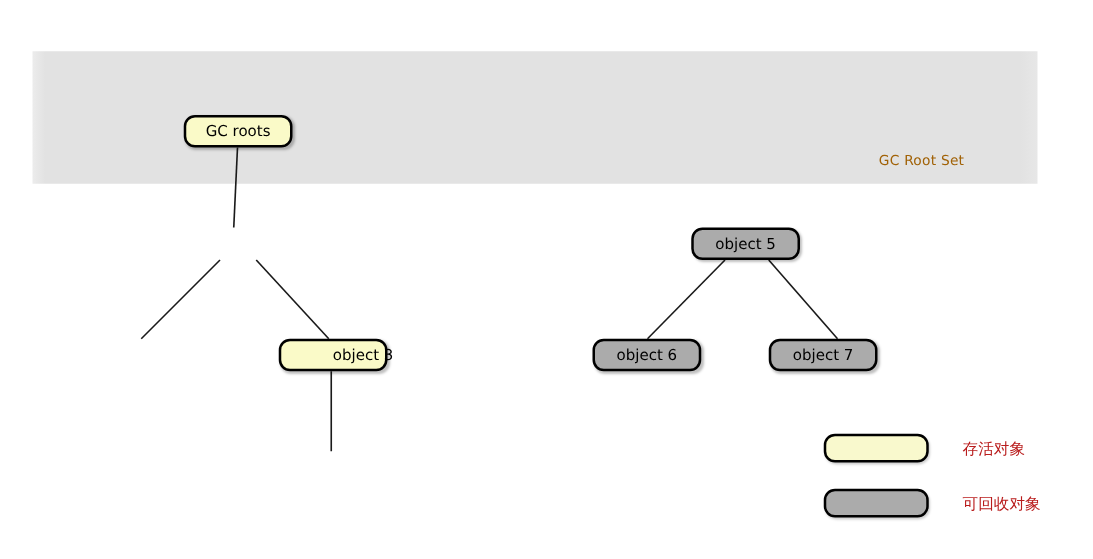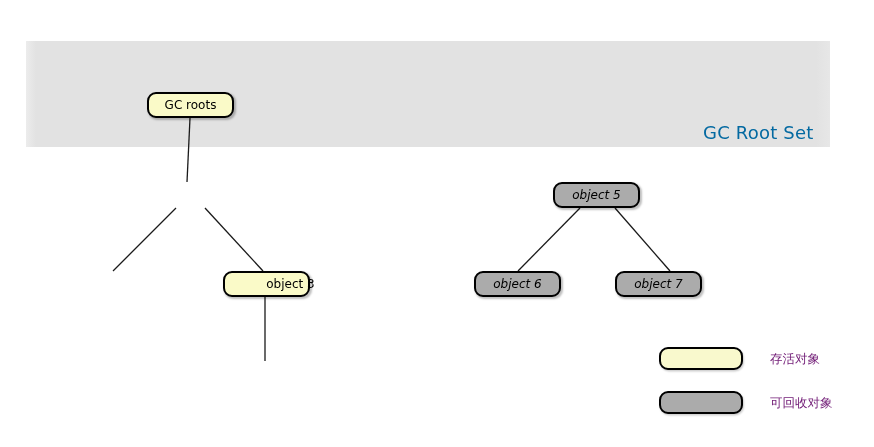--- a/index.html
+++ b/index.html
@@ -20,22 +20,22 @@
     top: 41px;
     width: 804px;
     height: 106px;
     background: linear-gradient(to right, #ececec 0px, #e2e2e2 10px, #e2e2e2 790px, #e7e7e7 804px);
   }
 
   .band-label {
     position: absolute;
     left: 703px;
     top: 122px;
-    font-size: 18px;
-    color: #0369a1;
+    font-size: 11px;
+    color: #a16207;
     letter-spacing: 0.2px;
     white-space: nowrap;
   }
 
   svg.edges {
     position: absolute;
     left: 0;
     top: 0;
     width: 874px;
     height: 447px;
@@ -49,37 +49,37 @@
     border-radius: 9px;
     display: flex;
     align-items: center;
     justify-content: center;
     font-size: 12px;
     color: #000000;
     box-shadow: 1.5px 1.5px 2px rgba(0,0,0,0.25);
     white-space: nowrap;
   }
   .node.live { background: #fafac8; }
-  .node.collectible { background: #ababab; font-style: italic; }
+  .node.collectible { background: #ababab; }
 
   .swatch {
     position: absolute;
     width: 84px;
     height: 23px;
     border: 2px solid #000000;
     border-radius: 9px;
     box-shadow: 1px 1.5px 2px rgba(0,0,0,0.2);
   }
   .swatch.live { background: #f9f9cd; }
   .swatch.collectible { background: #ababab; }
 
   .legend-label {
     position: absolute;
     font-size: 12.5px;
-    color: #701a75;
+    color: #b91c1c;
     white-space: nowrap;
   }
 
   
   .pos-gcroots  { left: 147px; top:  92px; }
   .pos-object1  { left: 147px; top: 182px; }
   .pos-object2  { left:  68px; top: 271px; }
   .pos-object3  { left: 223px; top: 271px; padding-left: 48px; }
   .pos-object4  { left: 223px; top: 361px; }
   .pos-object5  { left: 553px; top: 182px; }

